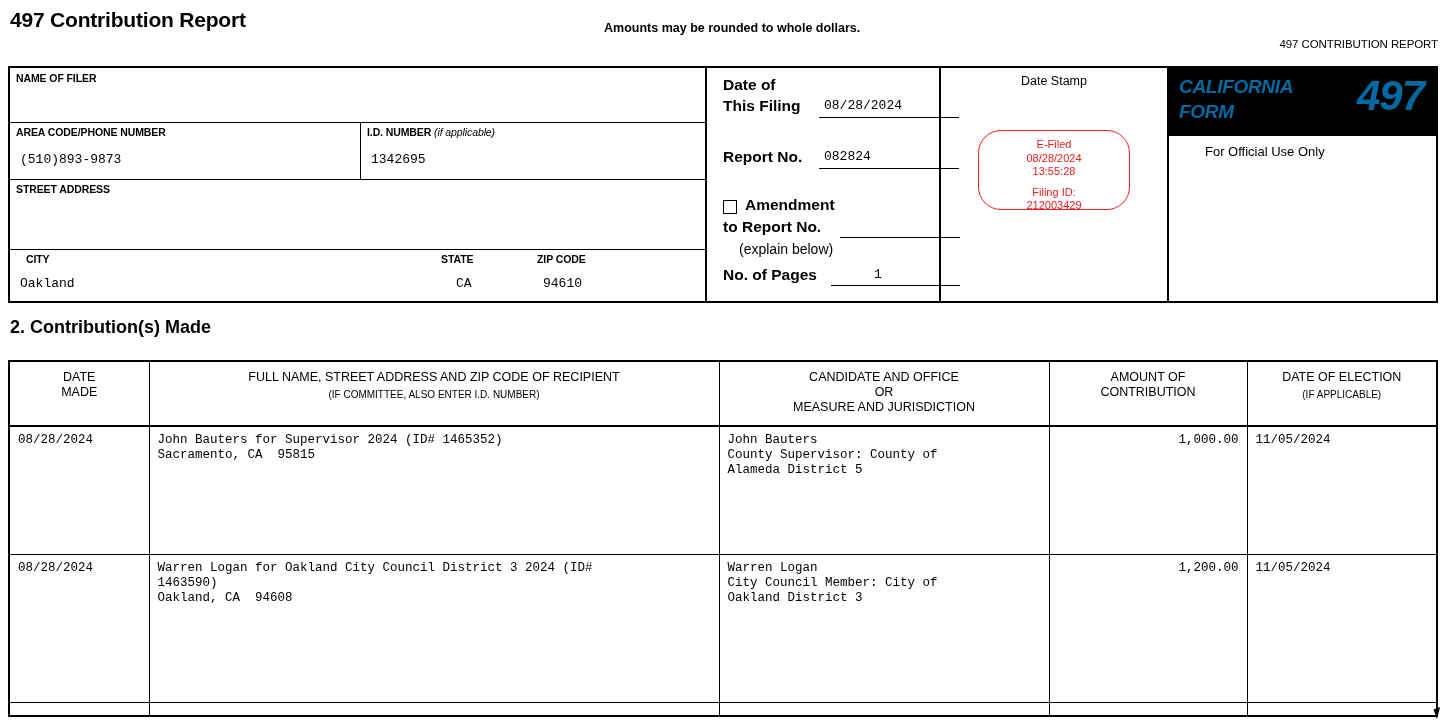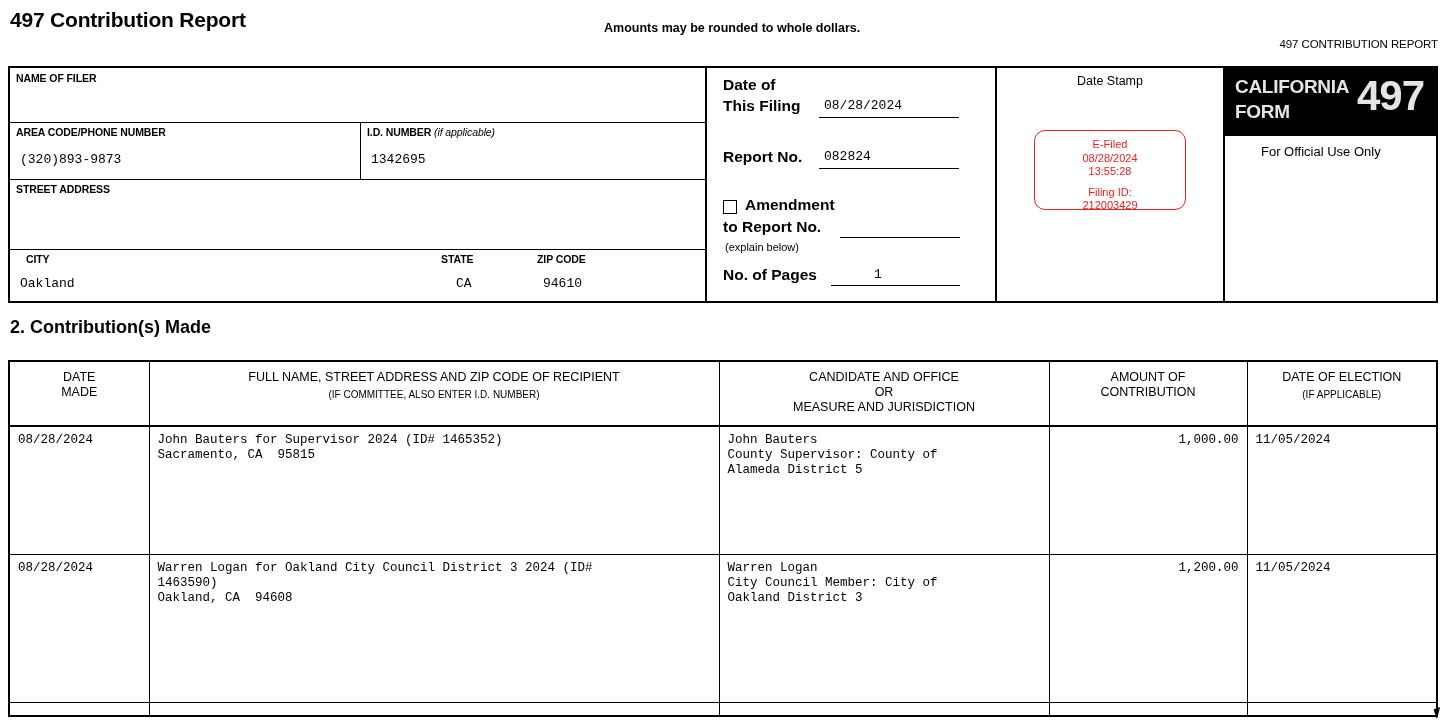--- a/index.html
+++ b/index.html
@@ -58,21 +58,21 @@
     border: 2px solid #000;
     height: 237px;
     display: flex;
   }
   .hb-left {
     width: 697px;
     border-right: 2px solid #000;
     position: relative;
   }
   .hb-mid {
-    width: 290px;
+    width: 234px;
     border-right: 2px solid #000;
     position: relative;
   }
   .hb-stamp {
     width: 228px;
     border-right: 2px solid #000;
     position: relative;
     text-decoration: underline;
   }
   .hb-right {
@@ -146,46 +146,46 @@
     position: absolute; left: 117px; top: 81px;
     font-family: "Liberation Mono", monospace; font-size: 13px;
   }
 
   .chk {
     position: absolute; left: 16px; top: 132px;
     width: 14px; height: 14px; border: 1.5px solid #000;
   }
   .mid-amend1 { position: absolute; left: 38px; top: 128px; font-size: 15.5px; font-weight: bold; }
   .mid-amend2 { position: absolute; left: 16px; top: 150px; font-size: 15.5px; font-weight: bold; }
-  .mid-explain { position: absolute; left: 18px; top: 173px; font-size: 11px; }
+  .mid-explain { position: absolute; left: 32px; top: 173px; font-size: 14px; }
   .mid-pages { position: absolute; left: 16px; top: 198px; font-size: 15.5px; font-weight: bold; }
   .mid-pages-val {
     position: absolute; left: 167px; top: 199px;
     font-family: "Liberation Mono", monospace; font-size: 13px;
   }
 
   
   .stamp-title {
     position: absolute; top: 6px; width: 100%;
     text-align: center; font-size: 12.5px;
   }
   .stamp-box {
     position: absolute; left: 37px; top: 62px;
     width: 152px; height: 80px;
-    border: 1.5px solid #e8221f; border-radius: 11px;
+    border: 1.5px solid #e8221f; border-radius: 23px;
     color: #e8221f; text-align: center;
     font-size: 11px; line-height: 13.5px;
     padding-top: 7px;
   }
   .stamp-box .gap { height: 7px; }
 
   
   .ca-form-band {
     position: absolute; left: 0; top: 0; right: 0; height: 68px;
-    background: #000; color: #e5e5e5;
+    background: #000; color: #0369a1; font-style: italic;
   }
   .ca-form-band .ca1 { position: absolute; left: 10px; top: 8px;  font-size: 19px; font-weight: bold; letter-spacing: -0.3px; }
   .ca-form-band .ca2 { position: absolute; left: 10px; top: 33px; font-size: 19px; font-weight: bold; letter-spacing: -0.3px; }
   .ca-form-band .num  { position: absolute; right: 12px; top: 4px; font-size: 42px; font-weight: bold; letter-spacing: -1px; }
   .official {
     position: absolute; top: 76px; width: 100%;
     text-align: left; font-size: 13px; padding-left: 36px;
   }
 
   
@@ -264,21 +264,21 @@
 
     <div class="hb-left">
 
       <div class="row-filer">
         <div class="fld-label">NAME OF FILER</div>
       </div>
 
       <div class="row-phone">
         <div class="phone-cell">
           <div class="fld-label">AREA CODE/PHONE NUMBER</div>
-          <div class="fld-value">(320)893-9873</div>
+          <div class="fld-value">(510)893-9873</div>
         </div>
         <div class="id-cell">
           <div class="fld-label">
             <span>I.D. NUMBER</span>
             <span class="ital">(if applicable)</span>
           </div>
           <div class="fld-value">1342695</div>
         </div>
       </div>
 

